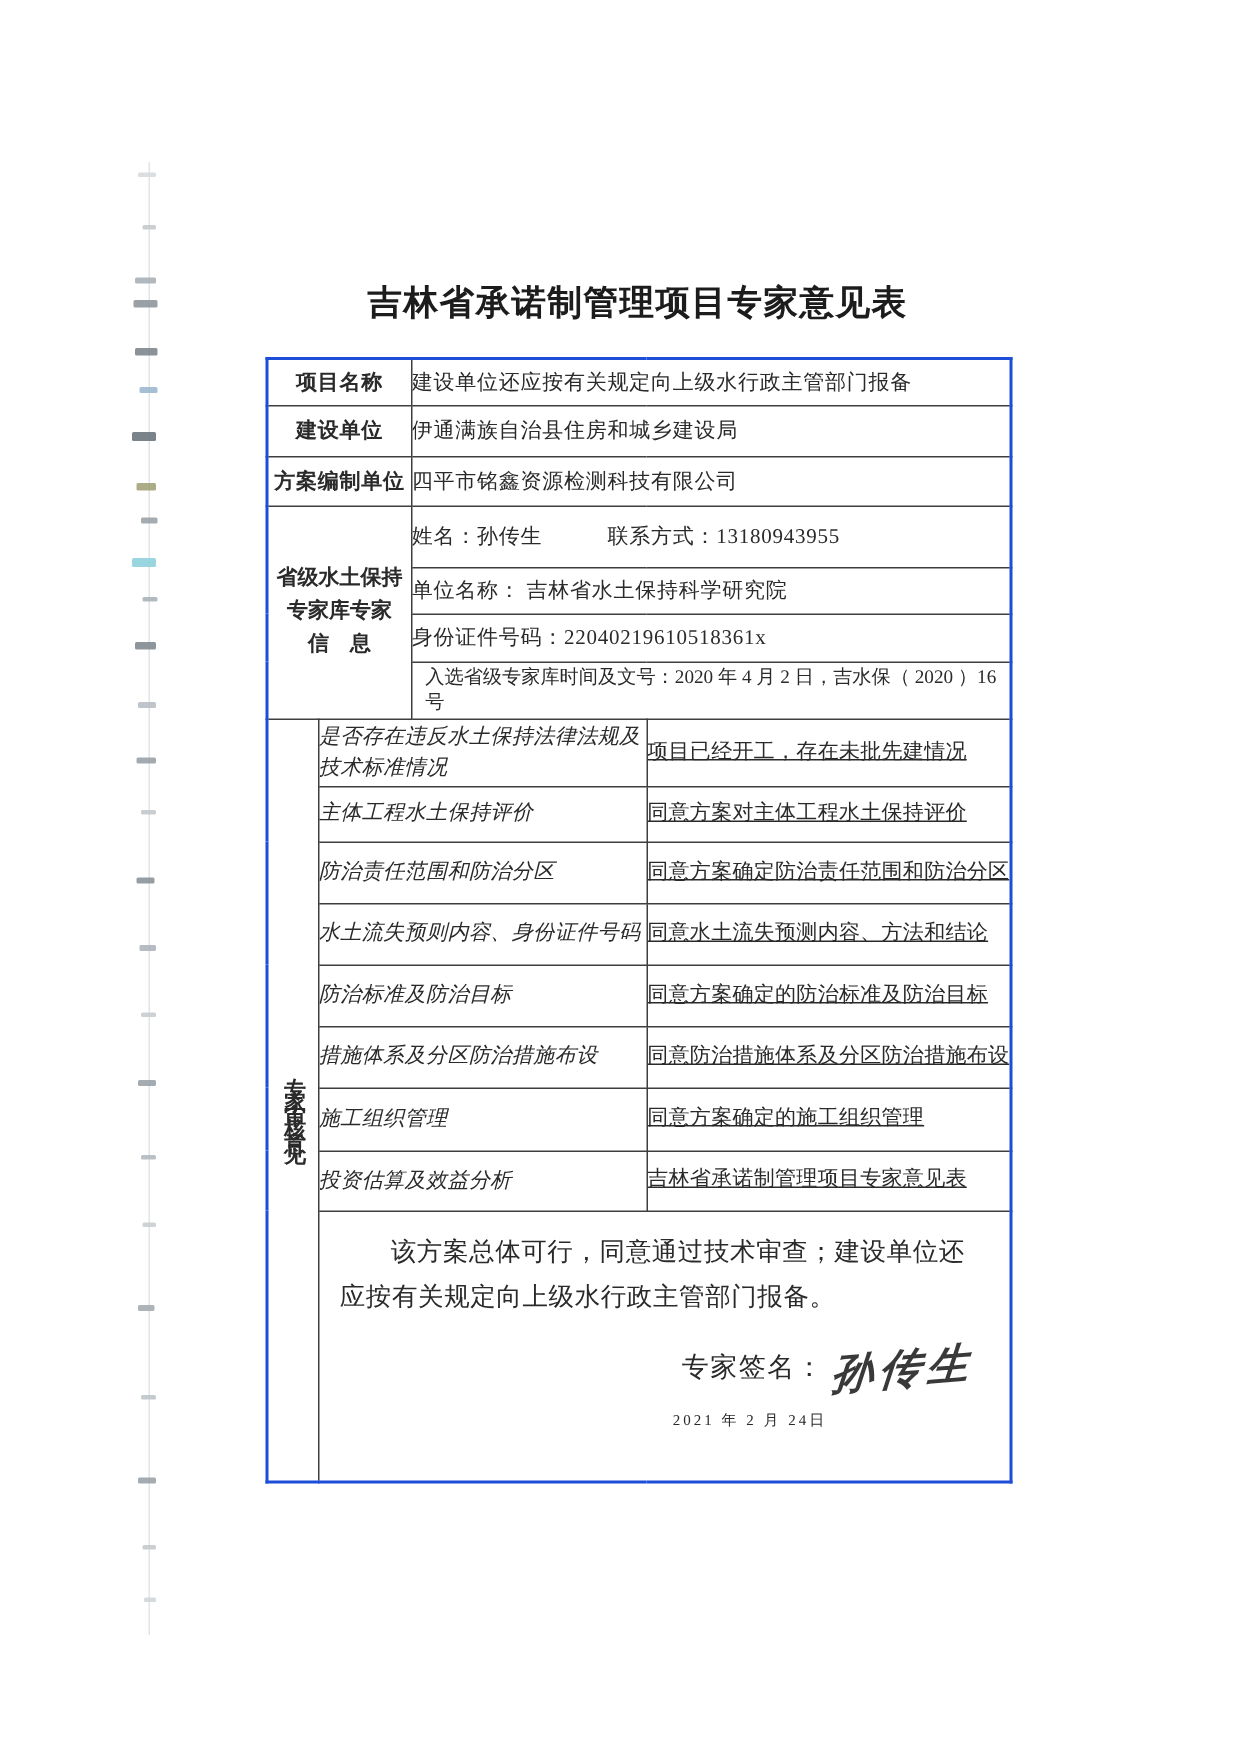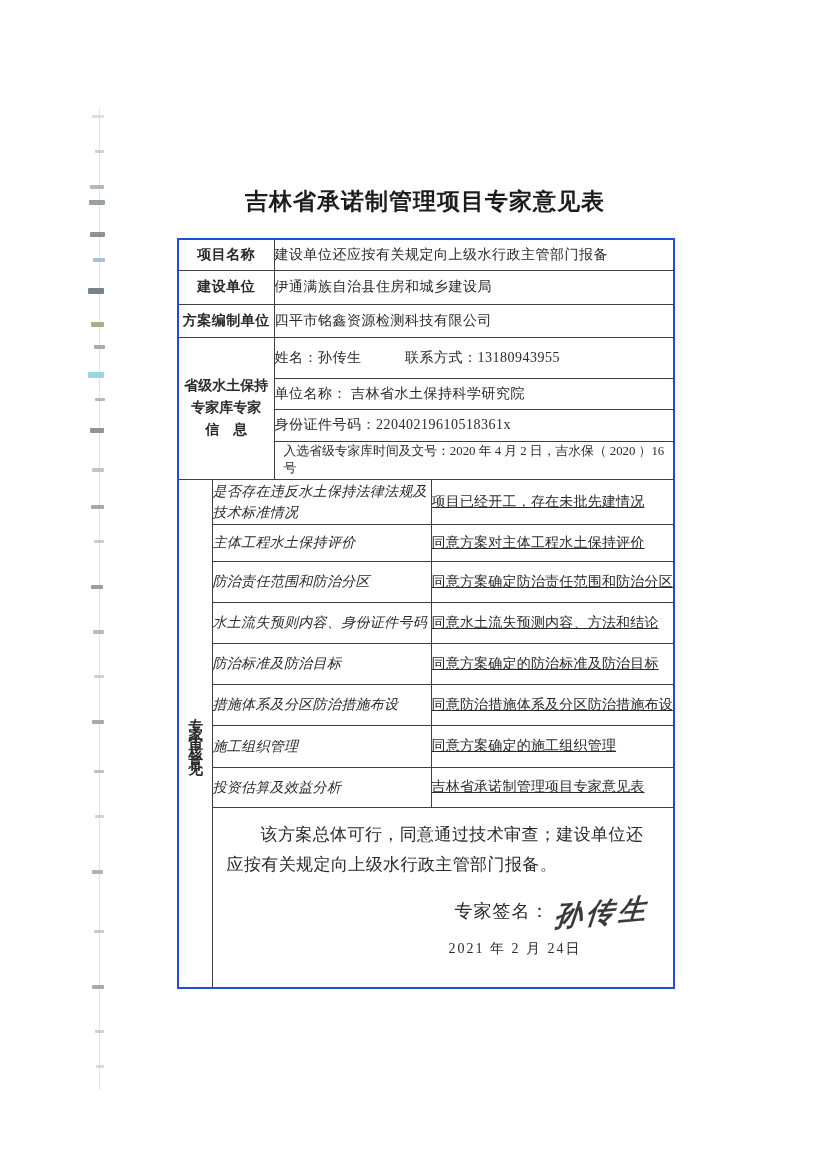--- a/index.html
+++ b/index.html
@@ -41,21 +41,21 @@
     margin:0;padding:12px 14px 0 14px;text-indent:2em;
     font-size:17px;line-height:30px;letter-spacing:.4px;
   }
   .sig-row{position:absolute;left:242px;top:86px;white-space:nowrap;}
   .sig-label{font-size:18px;letter-spacing:1px;vertical-align:top;line-height:34px;}
   .sig-name{
     display:inline-block;font-size:28px;color:#1e1e1e;font-style:italic;
     transform:rotate(-5deg) skewX(-10deg);letter-spacing:4px;margin-left:4px;
     font-weight:bold;opacity:.88;
   }
-  .sig-date{position:absolute;left:236px;top:132px;font-size:14px;letter-spacing:2px;text-align:center;}
+  .sig-date{position:absolute;left:236px;top:132px;font-size:10px;letter-spacing:2px;text-align:center;}
 </style>
 </head>
 <body>
 
 <div>
   <div class="artifact-line"></div>
   <div class="dash" style="top:115px;left:92px;width:12px;height:3px;background:#d7dadd;"></div>
   <div class="dash" style="top:150px;left:95px;width:9px;height:3px;background:#c5cacd;"></div>
   <div class="dash" style="top:185px;left:90px;width:14px;height:4px;background:#a9b1b7;"></div>
   <div class="dash" style="top:200px;left:89px;width:16px;height:5px;background:#8e979d;"></div>

